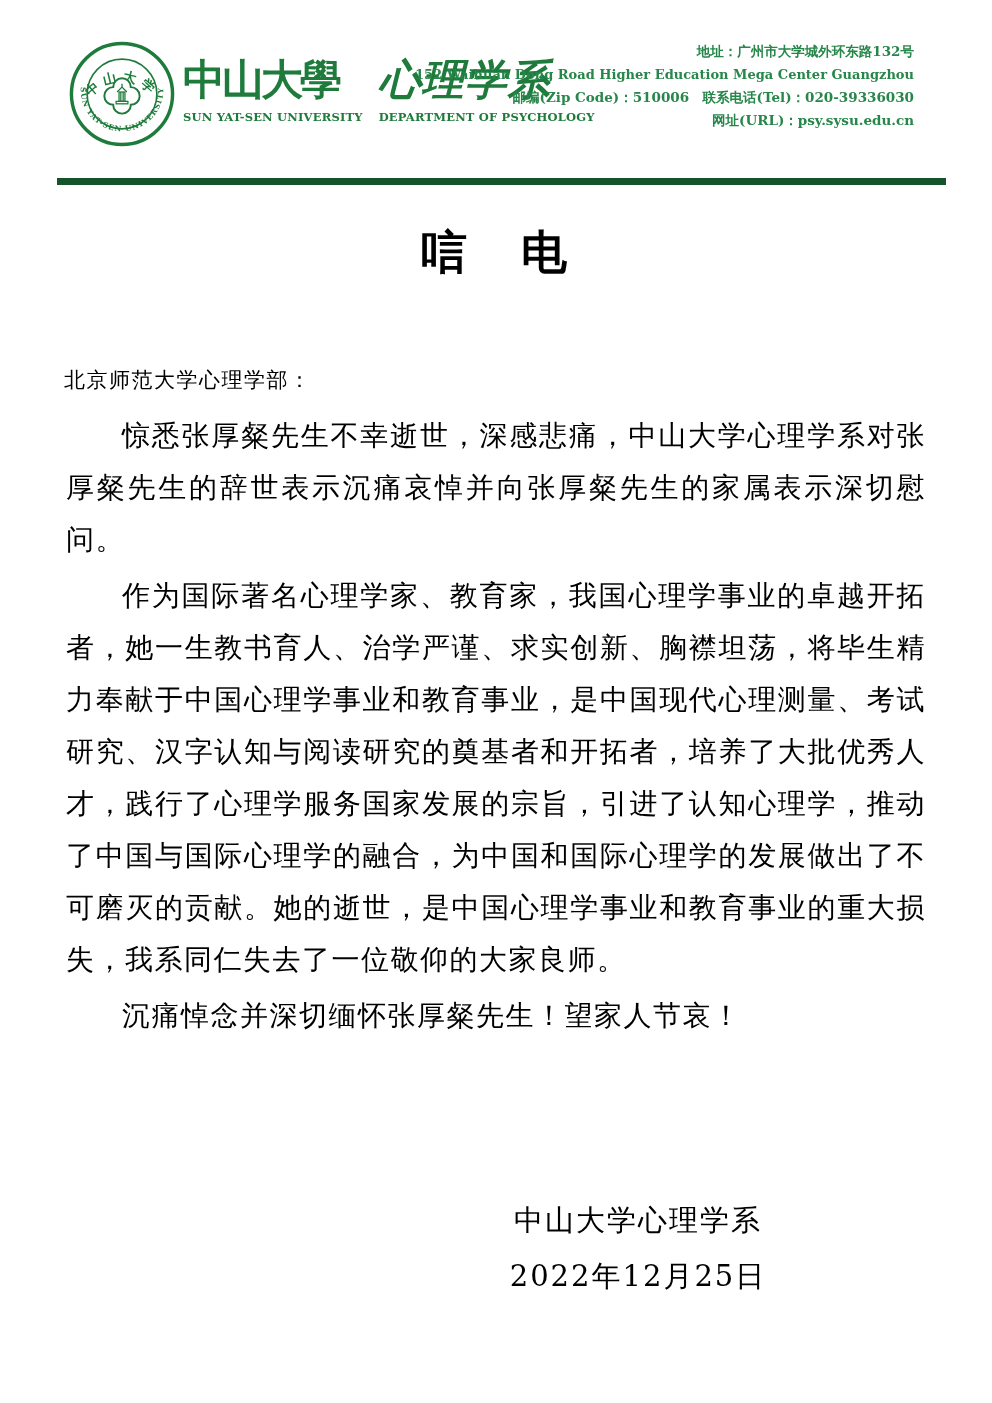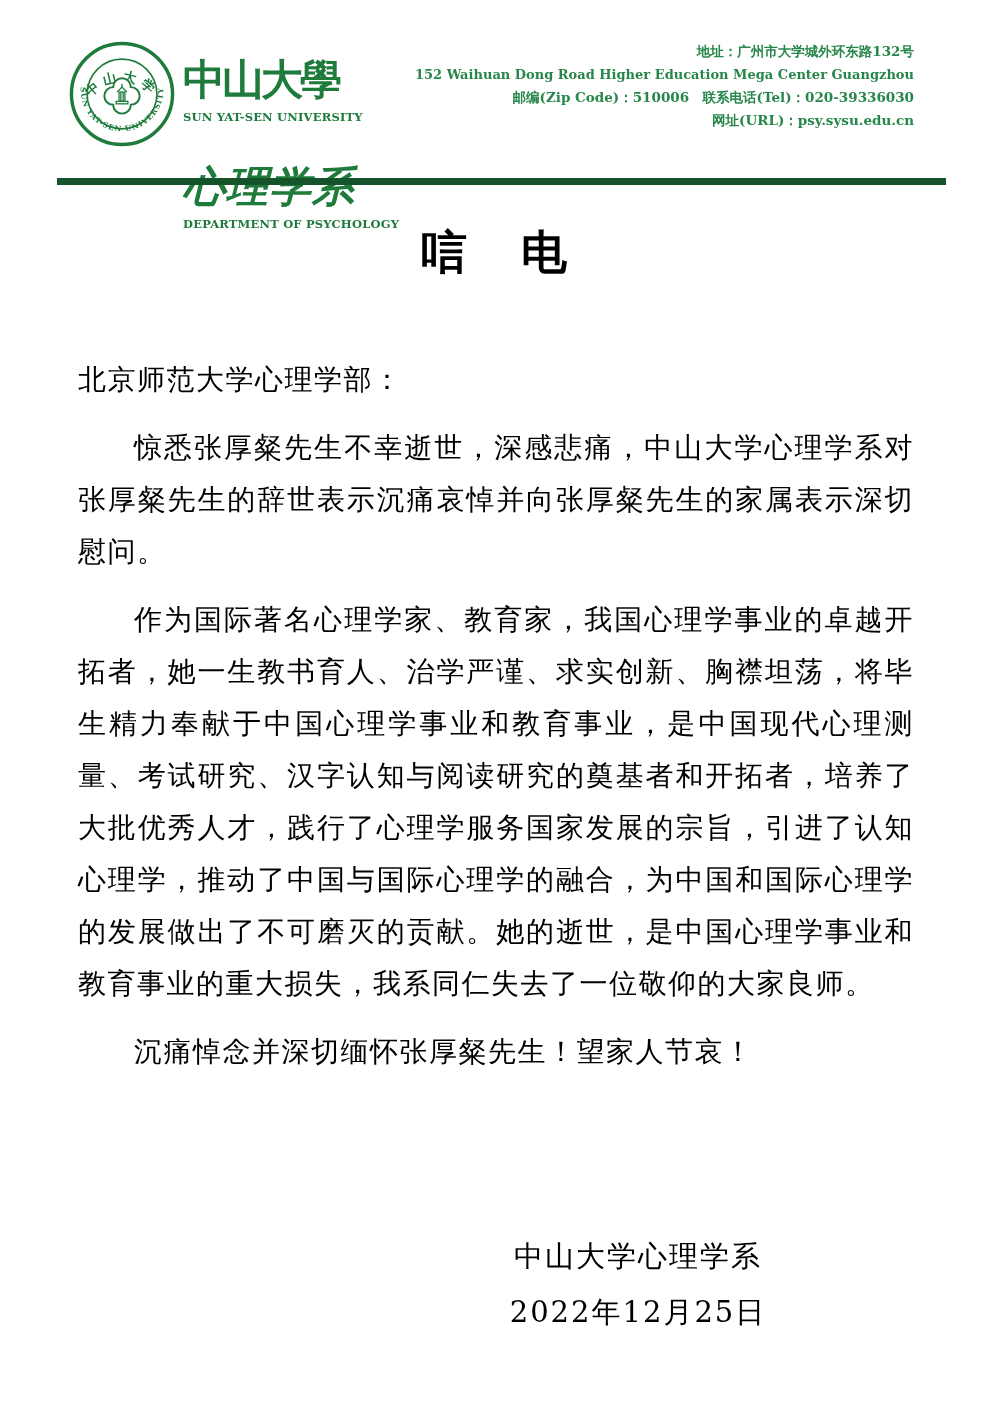--- a/index.html
+++ b/index.html
@@ -17,23 +17,22 @@
   
   .seal {
     position: absolute;
     left: 68px; top: 40px;
     width: 108px; height: 108px;
   }
   .brand {
     position: absolute;
     left: 183px; top: 50px;
     display: flex;
-    gap: 32px;
+    gap: 16px;
     align-items: flex-start;
-    flex-direction: column;
   }
   .brand .col { display: flex; flex-direction: column; }
   .brand .cn {
     font-weight: bold;
     color: #1e7b3c;
     font-size: 42px;
     line-height: 60px;
     white-space: nowrap;
   }
   .cn-univ { letter-spacing: -3px; }
@@ -75,27 +74,27 @@
   }
   .title {
     margin: 12px 0 4px 0;
     text-align: center;
     font-size: 46px;
     font-weight: bold;
     line-height: 60px;
     letter-spacing: 4px;
   }
   .salutation {
-    margin: 72px 0 0 16px;
-    font-size: 28px;
+    margin: 72px 0 0 2px;
+    font-size: 21px;
     line-height: 52px;
     letter-spacing: 1.5px;
   }
   .para {
-    margin: 16px;
+    margin: 4px;
     font-size: 28px;
     line-height: 52px;
     letter-spacing: 1.5px;
     text-align: justify;
     text-indent: 2em;
   }
   .sign-block {
     margin-top: 150px;
     margin-left: 284px;
     width: 584px;

